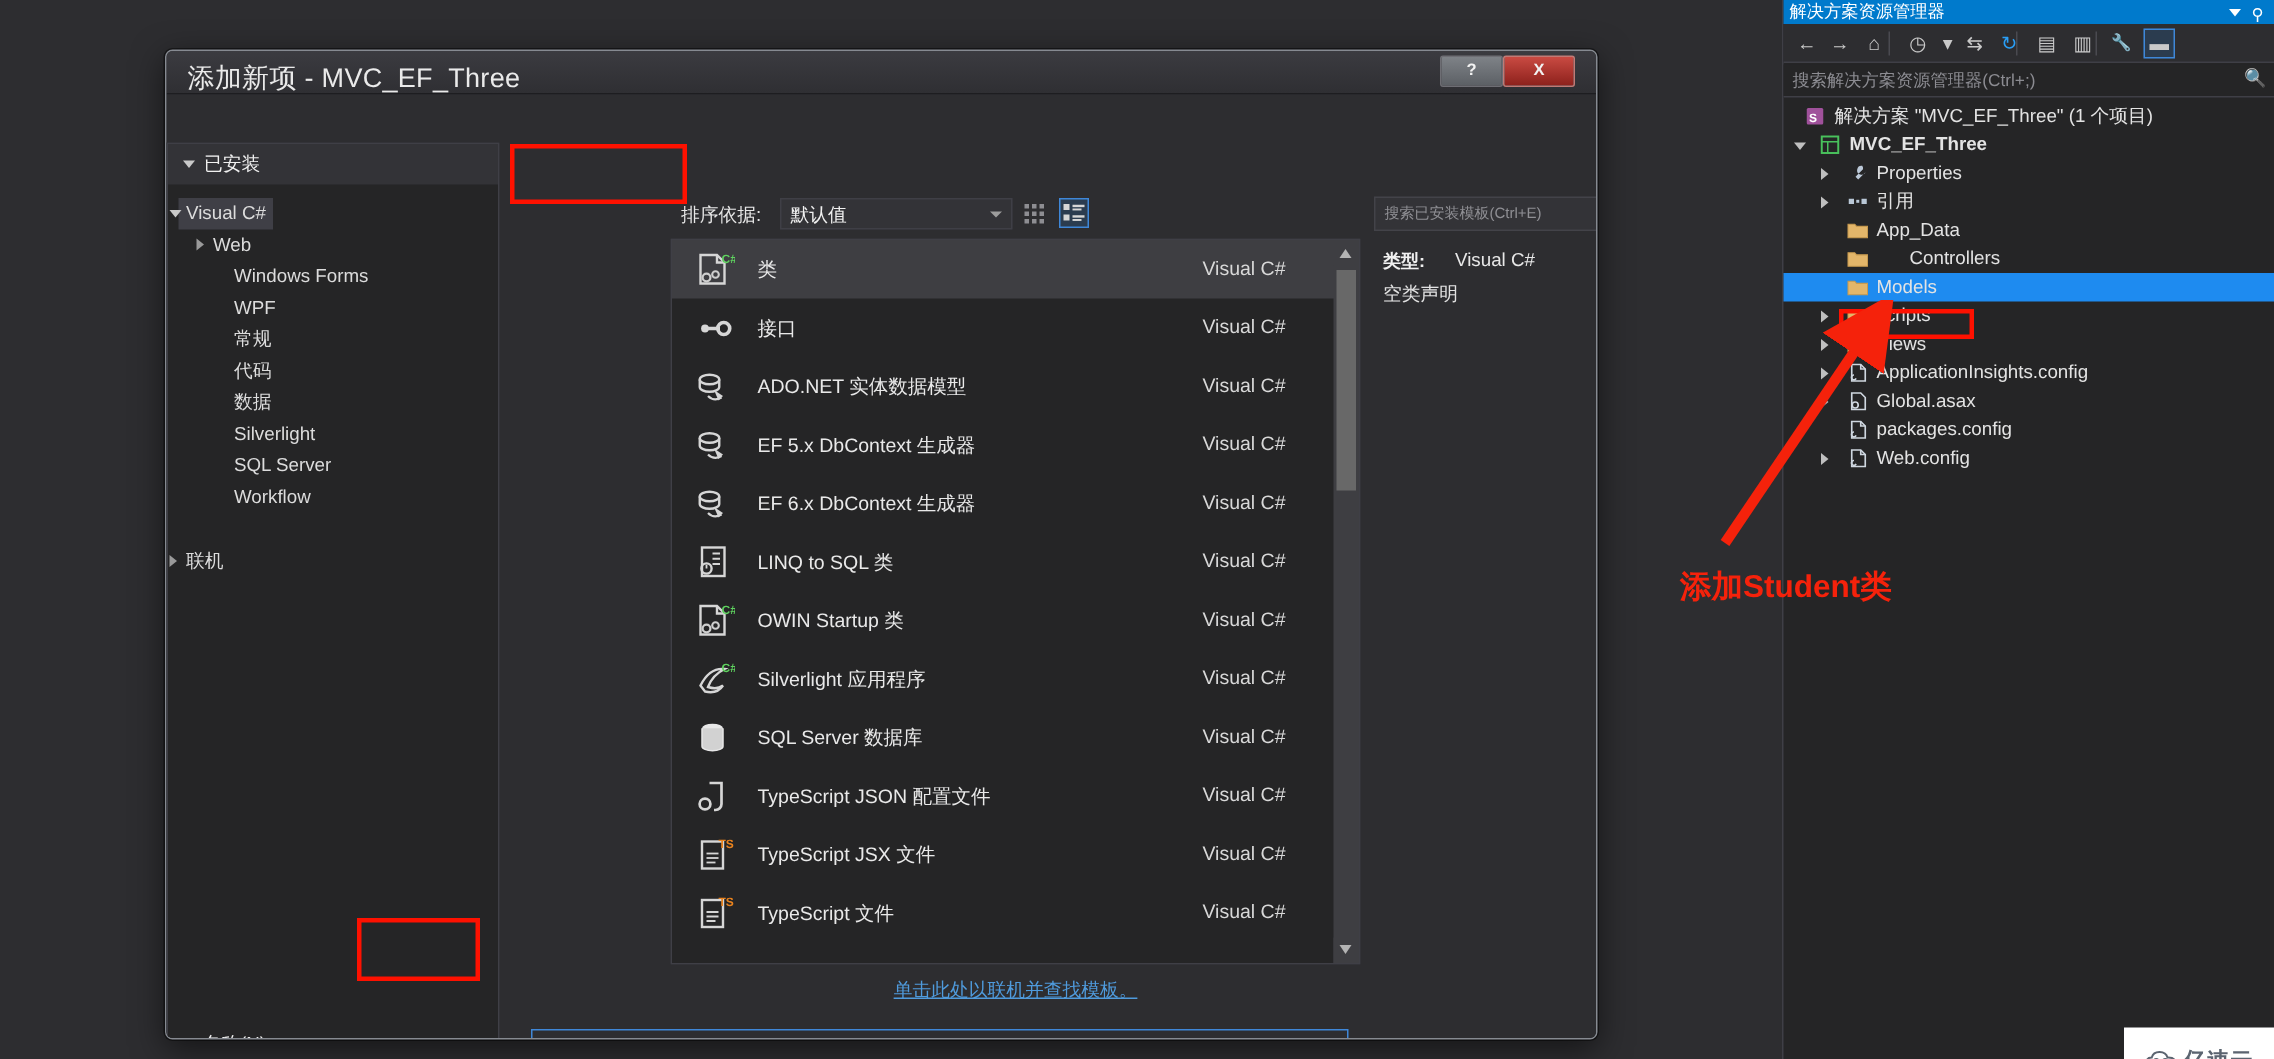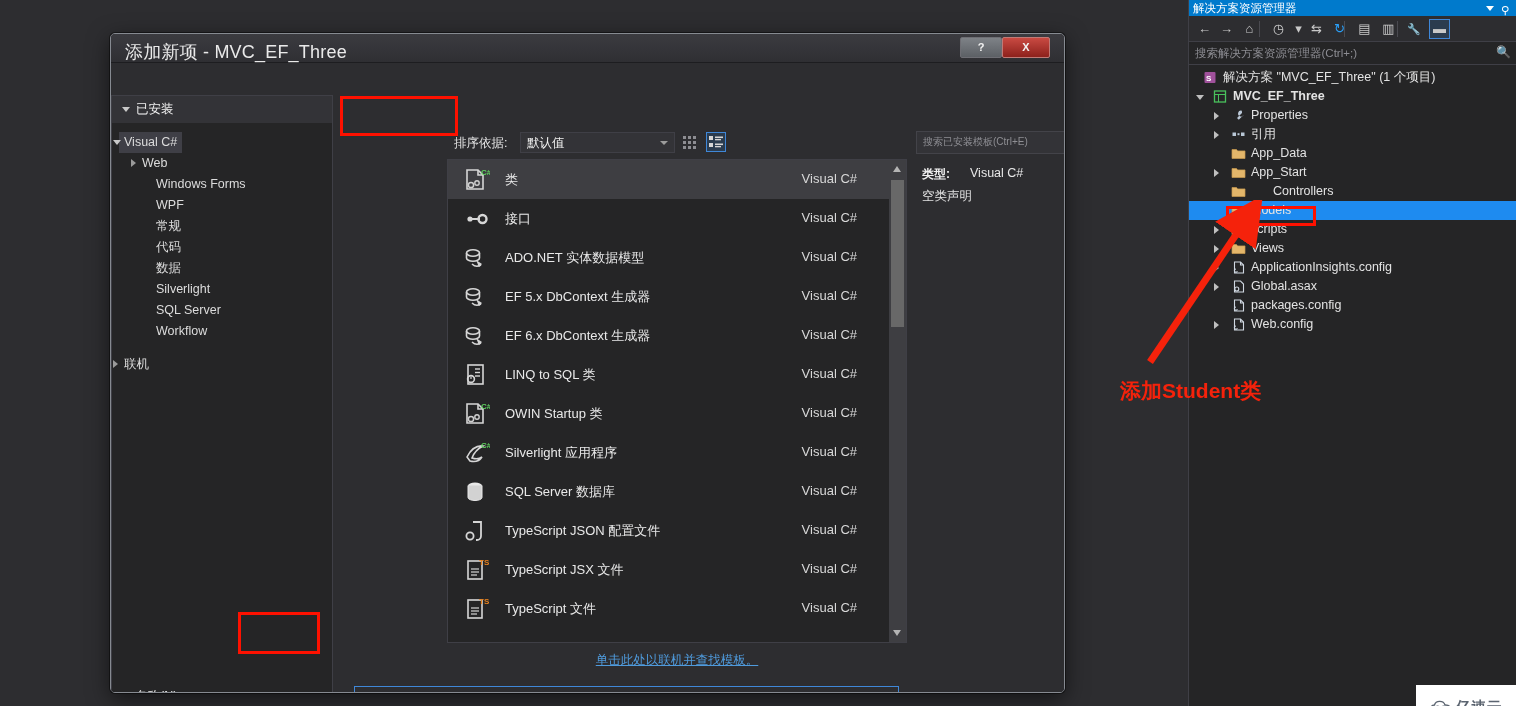--- a/index.html
+++ b/index.html
@@ -244,27 +244,20 @@
           </svg></span>
         <span class="sol-lbl" style="left: 62px;">引用</span>
       </div>
       <div class="sol-row">
         <span class="sol-ico" style="left: 42px;"><svg width="15" height="15" viewBox="0 0 15 15">
             <path d="M1 3.5 h4.5 l1.2 1.4 h7.3 v7.6 h-13 z" fill="#e3b66a" stroke="#c79a4f" stroke-width=".7"></path>
           </svg></span>
         <span class="sol-lbl" style="left: 62px;">App_Data</span>
       </div>
       <div class="sol-row">
-        <span class="sol-exp-tri" style="left: 25px;"></span>
-        <span class="sol-ico" style="left: 42px;"><svg width="15" height="15" viewBox="0 0 15 15">
-            <path d="M1 3.5 h4.5 l1.2 1.4 h7.3 v7.6 h-13 z" fill="#e3b66a" stroke="#c79a4f" stroke-width=".7"></path>
-          </svg></span>
-        <span class="sol-lbl" style="left: 62px;">App_Start</span>
-      </div>
-      <div class="sol-row">
         <span class="sol-ico" style="left: 42px;"><svg width="15" height="15" viewBox="0 0 15 15">
             <path d="M1 3.5 h4.5 l1.2 1.4 h7.3 v7.6 h-13 z" fill="#e3b66a" stroke="#c79a4f" stroke-width=".7"></path>
           </svg></span>
         <span class="sol-lbl" style="left: 56px; margin-left: 28px;">Controllers</span>
       </div>
       <div class="sol-row sel">
         <span class="sol-ico" style="left: 42px;"><svg width="15" height="15" viewBox="0 0 15 15">
             <path d="M1 3.5 h4.5 l1.2 1.4 h7.3 v7.6 h-13 z" fill="#e3b66a" stroke="#c79a4f" stroke-width=".7"></path>
           </svg></span>
         <span class="sol-lbl" style="left: 62px;">Models</span>
@@ -337,21 +330,21 @@
           <div class="tree-row selected"><span class="tri tri-down" style="position: absolute; left: 1px; top: 8px;"></span><span class="lbl" style="margin-left: 7px;">Visual C#</span></div>
           <div class="tree-row"><span class="tri tri-right" style="position: absolute; left: 19px; top: 6px;"></span><span class="lbl" style="margin-left: 25px;">Web</span></div>
           <div class="tree-row"><span class="lbl" style="margin-left: 39px;">Windows Forms</span></div>
           <div class="tree-row"><span class="lbl" style="margin-left: 39px;">WPF</span></div>
           <div class="tree-row"><span class="lbl" style="margin-left: 39px;">常规</span></div>
           <div class="tree-row"><span class="lbl" style="margin-left: 39px;">代码</span></div>
           <div class="tree-row"><span class="lbl" style="margin-left: 39px;">数据</span></div>
           <div class="tree-row"><span class="lbl" style="margin-left: 39px;">Silverlight</span></div>
           <div class="tree-row"><span class="lbl" style="margin-left: 39px;">SQL Server</span></div>
           <div class="tree-row"><span class="lbl" style="margin-left: 39px;">Workflow</span></div>
-          <div class="tree-row" style="margin-top: 12px;"><span class="tri tri-right" style="position: absolute; left: 1px; top: 6px;"></span><span class="lbl" style="margin-left: 7px;">联机</span></div>
+          <div class="tree-row" style="margin-top: 22px;"><span class="tri tri-right" style="position: absolute; left: 1px; top: 6px;"></span><span class="lbl" style="margin-left: 7px;">联机</span></div>
         </div>
     </div>
 
     <div id="sortbar"></div>
     <div id="sort-label">排序依据:</div>
     <div id="sort-combo">
       <span id="sort-value">默认值</span>
       <span id="sort-caret"></span>
     </div>
     <div id="view-grid">

